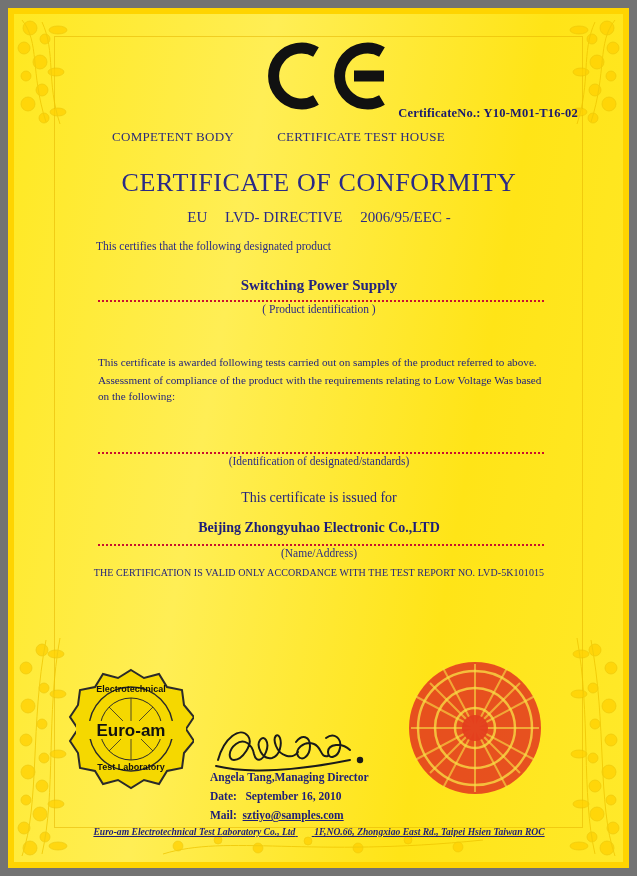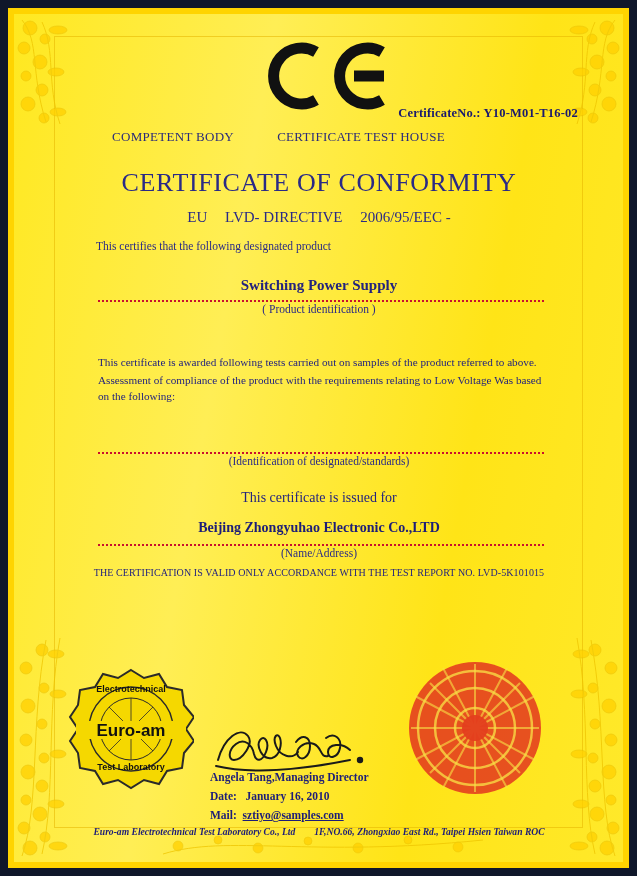--- a/index.html
+++ b/index.html
@@ -10,21 +10,21 @@
   body {
     width: 637px;
     height: 876px;
     font-family: "Liberation Serif", serif;
     overflow: hidden;
   }
   .page {
     position: relative;
     width: 637px;
     height: 876px;
-    background: #0f172a;
+    background: #737373;
     box-sizing: border-box;
   }
   .cert {
     position: absolute;
     left: 8px;
     top: 8px;
     width: 621px;
     height: 860px;
     background: #ffe92b;
     background: linear-gradient(100deg, #ffe81f 0%, #ffee55 35%, #ffe417 70%, #ffe92b 100%);
@@ -246,20 +246,21 @@
   .footer {
     position: absolute;
     left: 0;
     top: 800px;
     width: 518px;
     text-align: center;
     font-size: 9.6px;
     font-style: italic;
     font-weight: bold;
     color: #1d1d78;
+    text-decoration: underline;
   }
   .footer .gap { display:inline-block; width: 14px; }
 </style>
 </head>
 <body>
 
 <div class="page">
   <div class="cert">
 
     <div class="border-frame"></div>
@@ -472,21 +473,21 @@
             <path d="M6 50 C 40 58, 90 54, 140 44"></path>
             <circle cx="150" cy="44" r="2.2" fill="#1a1a1a"></circle>
           </g>
         </svg>
       </div>
 
       <div class="sig-block">
         <div>Angela Tang,Managing Director</div>
         <div>
           <span class="lbl">Date:</span>
-          &nbsp;&nbsp;<span>January 16, 2010</span>
+          &nbsp;&nbsp;<span>September 16, 2010</span>
         </div>
         <div class="mail">
           <span class="lbl">Mail:</span>
           &nbsp;<a href="#">sztiyo@samples.com</a>
         </div>
       </div>
 
       <div class="footer">
         <span>Euro-am Electrotechnical Test Laboratory Co., Ltd</span>
         <span class="gap"></span>

